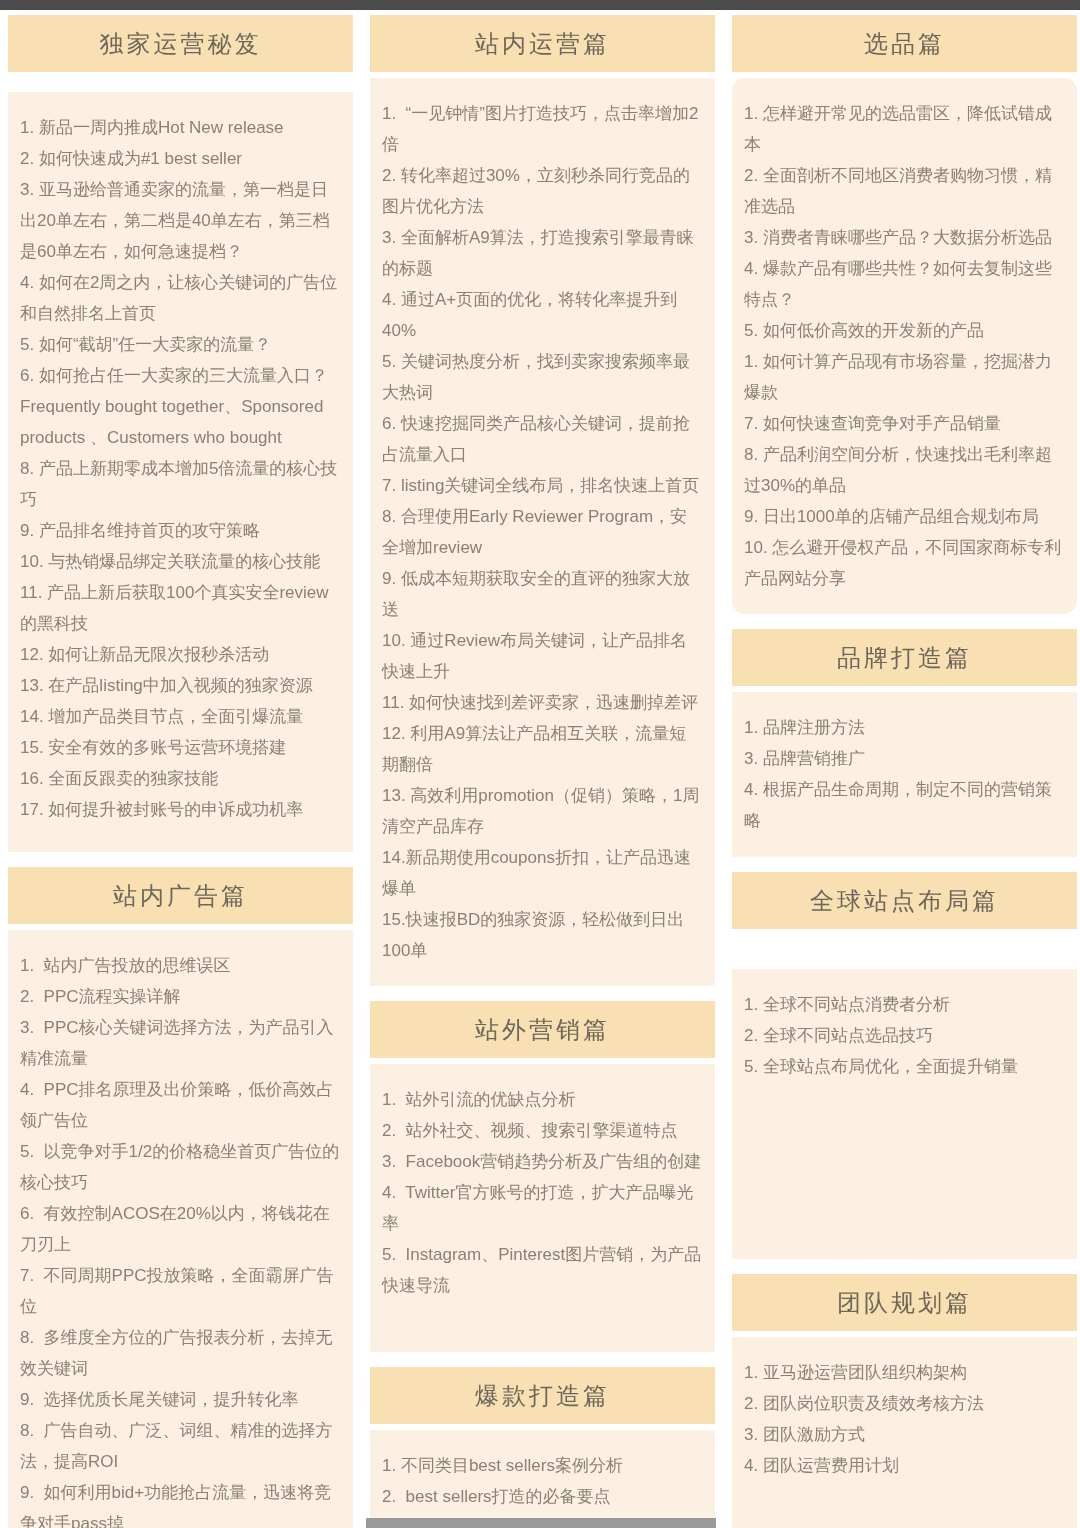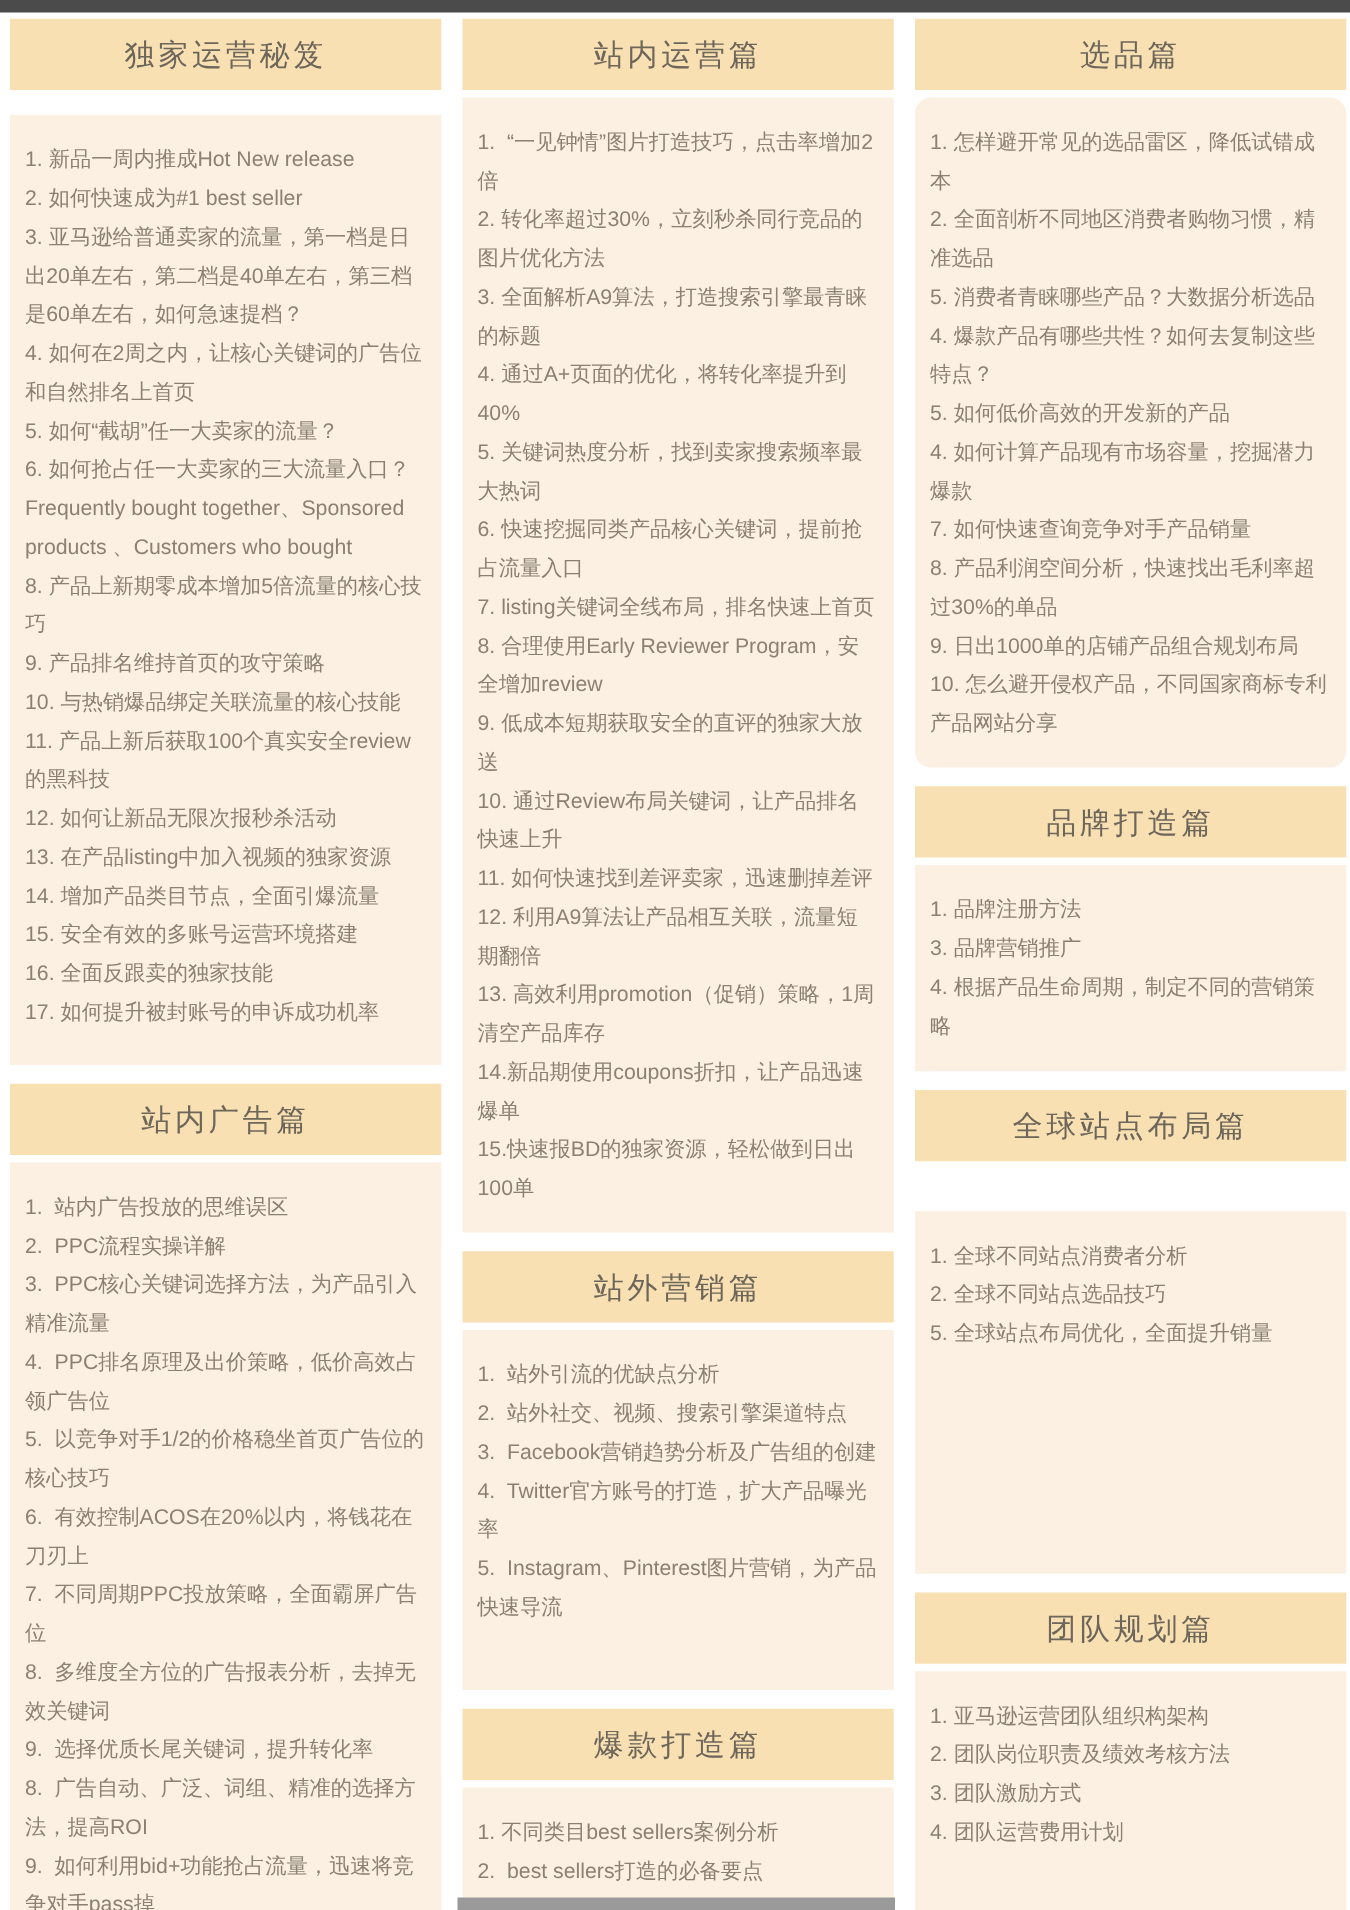--- a/index.html
+++ b/index.html
@@ -177,24 +177,24 @@
 
     <div class="col">
       <section>
         <header class="sec-header">
           <h2 class="sec-title">选品篇</h2>
         </header>
         <div class="sec-body c3s1">
           <ul class="items">
               <li class="item">1. 怎样避开常见的选品雷区，降低试错成本</li>
               <li class="item">2. 全面剖析不同地区消费者购物习惯，精准选品</li>
-              <li class="item">5. 消费者青睐哪些产品？大数据分析选品</li>
+              <li class="item">3. 消费者青睐哪些产品？大数据分析选品</li>
               <li class="item">4. 爆款产品有哪些共性？如何去复制这些特点？</li>
               <li class="item">5. 如何低价高效的开发新的产品</li>
-              <li class="item">4. 如何计算产品现有市场容量，挖掘潜力爆款</li>
+              <li class="item">1. 如何计算产品现有市场容量，挖掘潜力爆款</li>
               <li class="item">7. 如何快速查询竞争对手产品销量</li>
               <li class="item">8. 产品利润空间分析，快速找出毛利率超过30%的单品</li>
               <li class="item">9. 日出1000单的店铺产品组合规划布局</li>
               <li class="item">10. 怎么避开侵权产品，不同国家商标专利产品网站分享</li>
             </ul>
         </div>
       </section>
 
       <section>
         <header class="sec-header">

